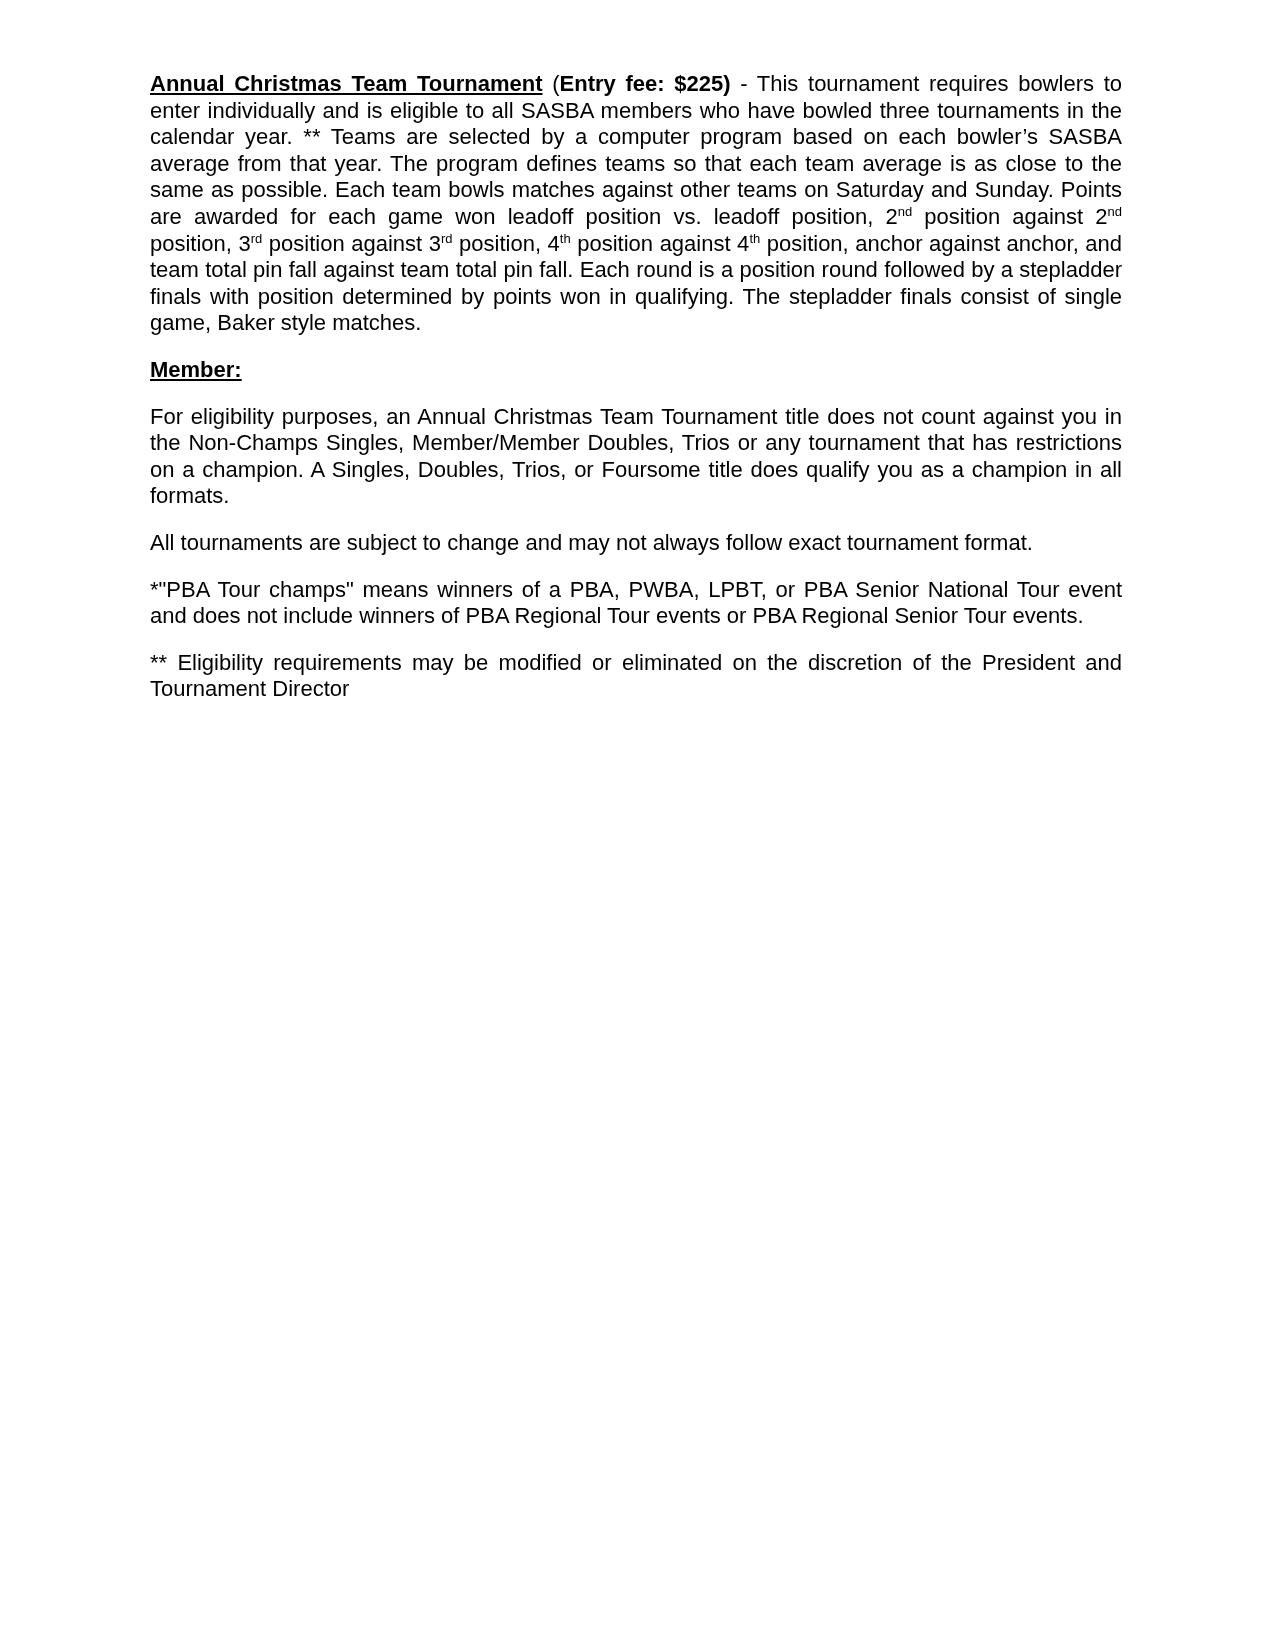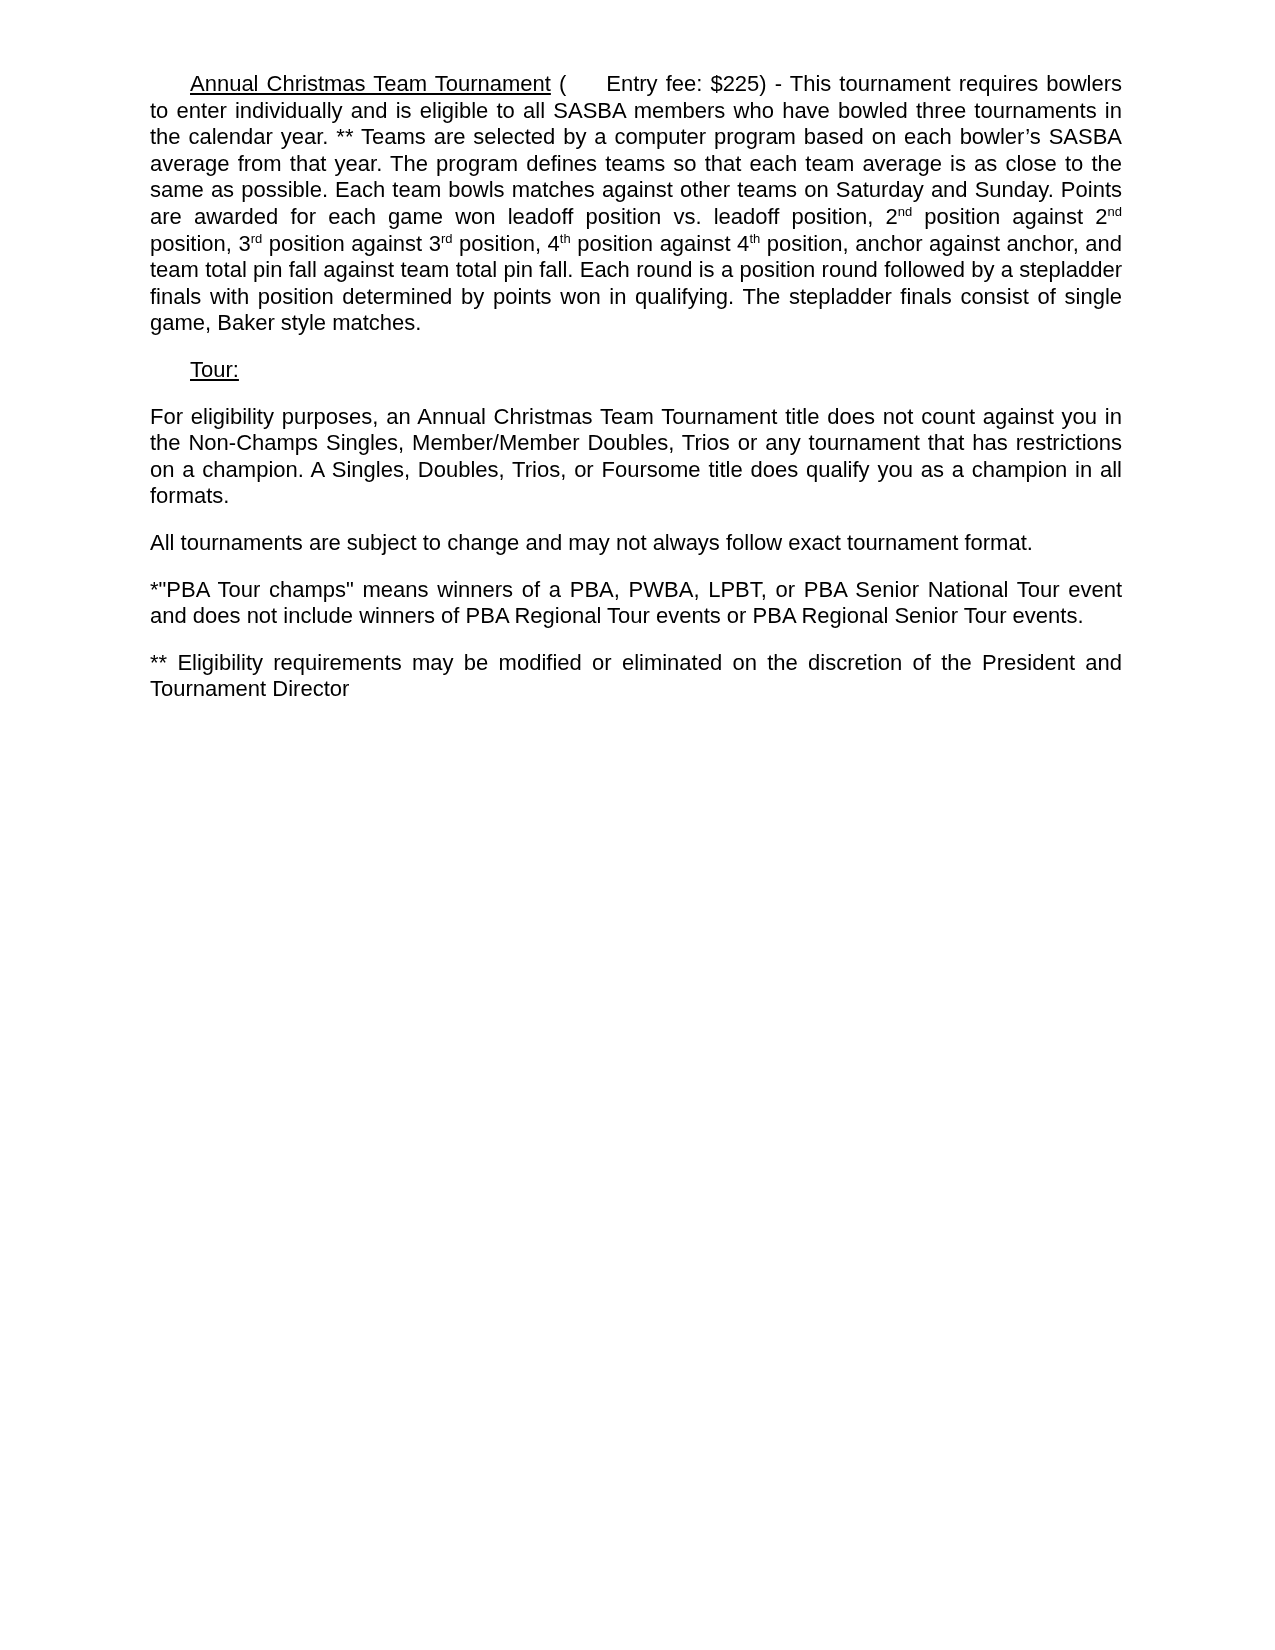--- a/index.html
+++ b/index.html
@@ -24,33 +24,33 @@
   .doc-body h2 {
     margin: 0 0 20px 0;
     text-align: justify;
     font-size: 22px;
     font-weight: normal;
     line-height: 26.6px;
   }
   .doc-body h2 {
     margin-top: 10px;
   }
-  .doc-body .bold { font-weight: normal; margin-left: 40px; }
+  .doc-body .bold { font-weight: bold; }
   .doc-body .underline { text-decoration: underline; }
   .doc-body sup {
     font-size: 13px;
     line-height: 0;
     vertical-align: super;
   }
 </style>
 </head>
 <body>
 
 <div class="page">
   <div class="doc-body">
       <p><span class="bold underline">Annual Christmas Team Tournament</span><span> (</span><span class="bold">Entry fee: $225)</span><span> - This tournament requires bowlers to enter individually and is eligible to all SASBA members who have bowled three tournaments in the calendar year. ** Teams are selected by a computer program based on each bowler’s SASBA average from that year. The program defines teams so that each team average is as close to the same as possible. Each team bowls matches against other teams on Saturday and Sunday. Points are awarded for each game won leadoff position vs. leadoff position, 2</span><sup>nd</sup><span> position against 2</span><sup>nd</sup><span> position, 3</span><sup>rd</sup><span> position against 3</span><sup>rd</sup><span> position, 4</span><sup>th</sup><span> position against 4</span><sup>th</sup><span> position, anchor against anchor, and team total pin fall against team total pin fall. Each round is a position round followed by a stepladder finals with position determined by points won in qualifying. The stepladder finals consist of single game, Baker style matches.</span></p>
-      <h2><span class="bold underline">Tour:</span></h2>
+      <h2><span class="bold underline">Member:</span></h2>
       <p><span>For eligibility purposes, an Annual Christmas Team Tournament title does not count against you in the Non-Champs Singles, Member/Member Doubles, Trios or any tournament that has restrictions on a champion.  A Singles, Doubles, Trios, or Foursome title does qualify you as a champion in all formats.</span></p>
       <p><span>All tournaments are subject to change and may not always follow exact tournament format.</span></p>
       <p><span>*"PBA Tour champs" means winners of a PBA, PWBA, LPBT, or PBA Senior National Tour event and does not include winners of PBA Regional Tour events or PBA Regional Senior Tour events.</span></p>
       <p><span>** Eligibility requirements may be modified or eliminated on the discretion of the President and Tournament Director</span></p>
     </div>
 </div>
 
 </body></html>

